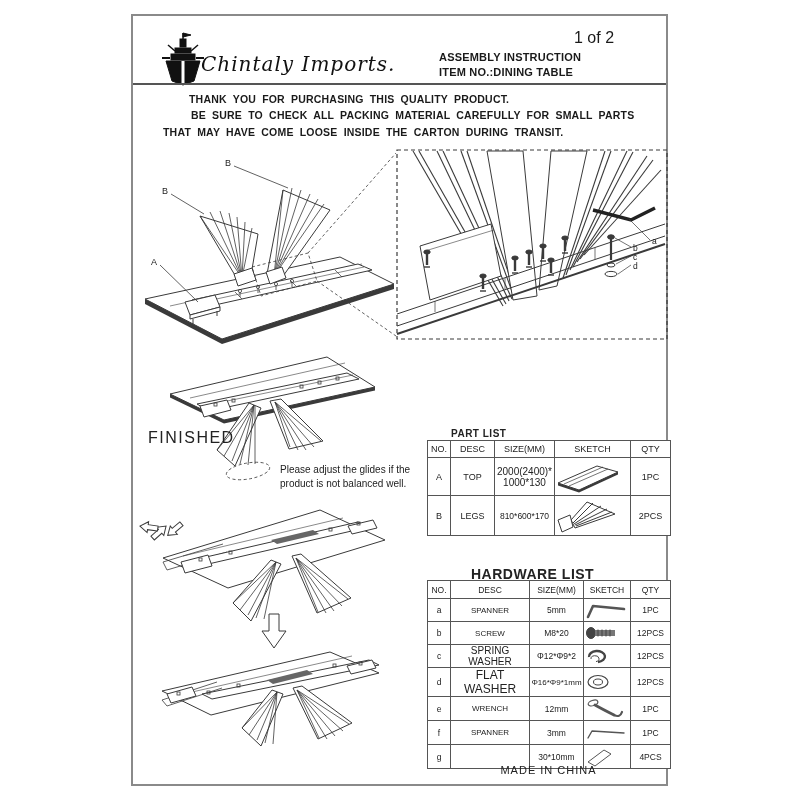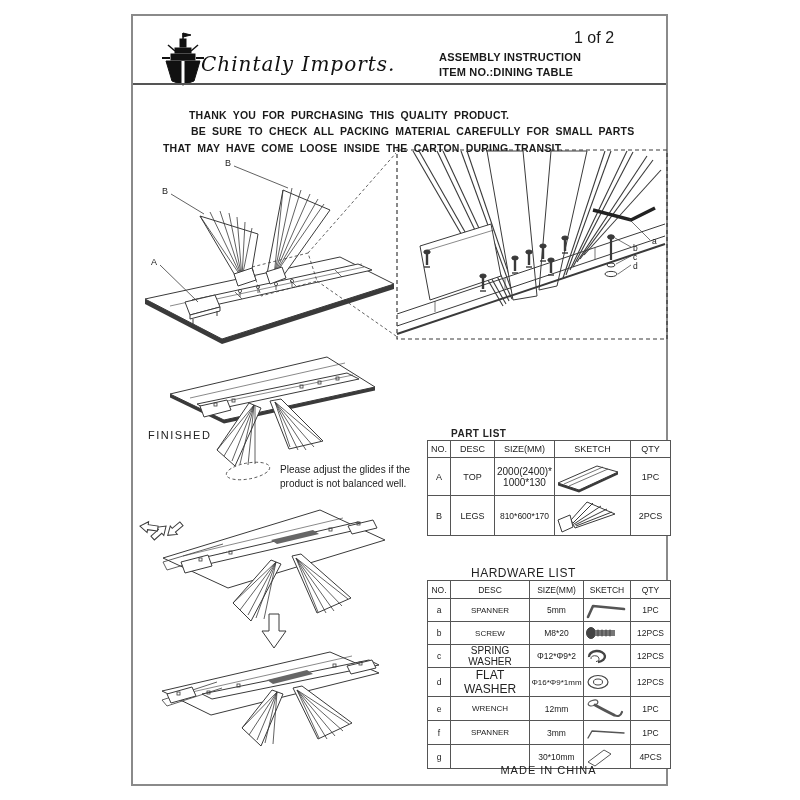--- a/index.html
+++ b/index.html
@@ -4,25 +4,25 @@
 <style>
   html,body{margin:0;padding:0;background:#fff;}
   .canvas{position:relative;width:700px;height:800px;background:#ffffff;
           font-family:"Liberation Sans",sans-serif;color:#1a1a1a;overflow:hidden;}
   .page{position:absolute;left:131px;top:14px;width:533px;height:768px;
         border:2px solid #8a8a8a;background:#fff;}
   .abs{position:absolute;}
   .brand{font-family:"DejaVu Serif",serif;font-style:italic;font-size:20px;color:#111;letter-spacing:1px;}
   .doc-title{font-size:11px;font-weight:bold;line-height:15px;letter-spacing:.2px;}
   .rule{height:2px;background:#555;width:100%;left:0;}
-  .notice{font-size:10.5px;font-weight:bold;letter-spacing:.2px;word-spacing:3px;white-space:nowrap;margin-top:16px;}
-  .finished-label{font-size:11px;letter-spacing:1.5px;color:#222;}
+  .notice{font-size:10.5px;font-weight:bold;letter-spacing:.2px;word-spacing:3px;white-space:nowrap;}
+  .finished-label{font-size:16px;letter-spacing:1.5px;color:#222;}
   .note{font-size:10px;color:#222;line-height:13.5px;}
   .list-title{font-size:10px;font-weight:bold;letter-spacing:.5px;color:#222;padding-left:24px;}
-  .hw-title{font-size:12px;font-weight:normal;letter-spacing:.5px;color:#222;padding-left:44px;}
+  .hw-title{font-size:14px;font-weight:bold;letter-spacing:.5px;color:#222;padding-left:44px;}
   table.plist{border-collapse:collapse;table-layout:fixed;background:#fff;}
   table.plist td,table.plist th{border:1px solid #555;font-weight:normal;
       text-align:center;vertical-align:middle;padding:0;overflow:hidden;color:#222;}
   .made-in{font-size:11px;letter-spacing:1px;color:#222;text-align:center;}
   svg{display:block;}
   svg text{font-family:"Liberation Sans",sans-serif;fill:#222;}
 </style>
 </head>
 <body>
 

